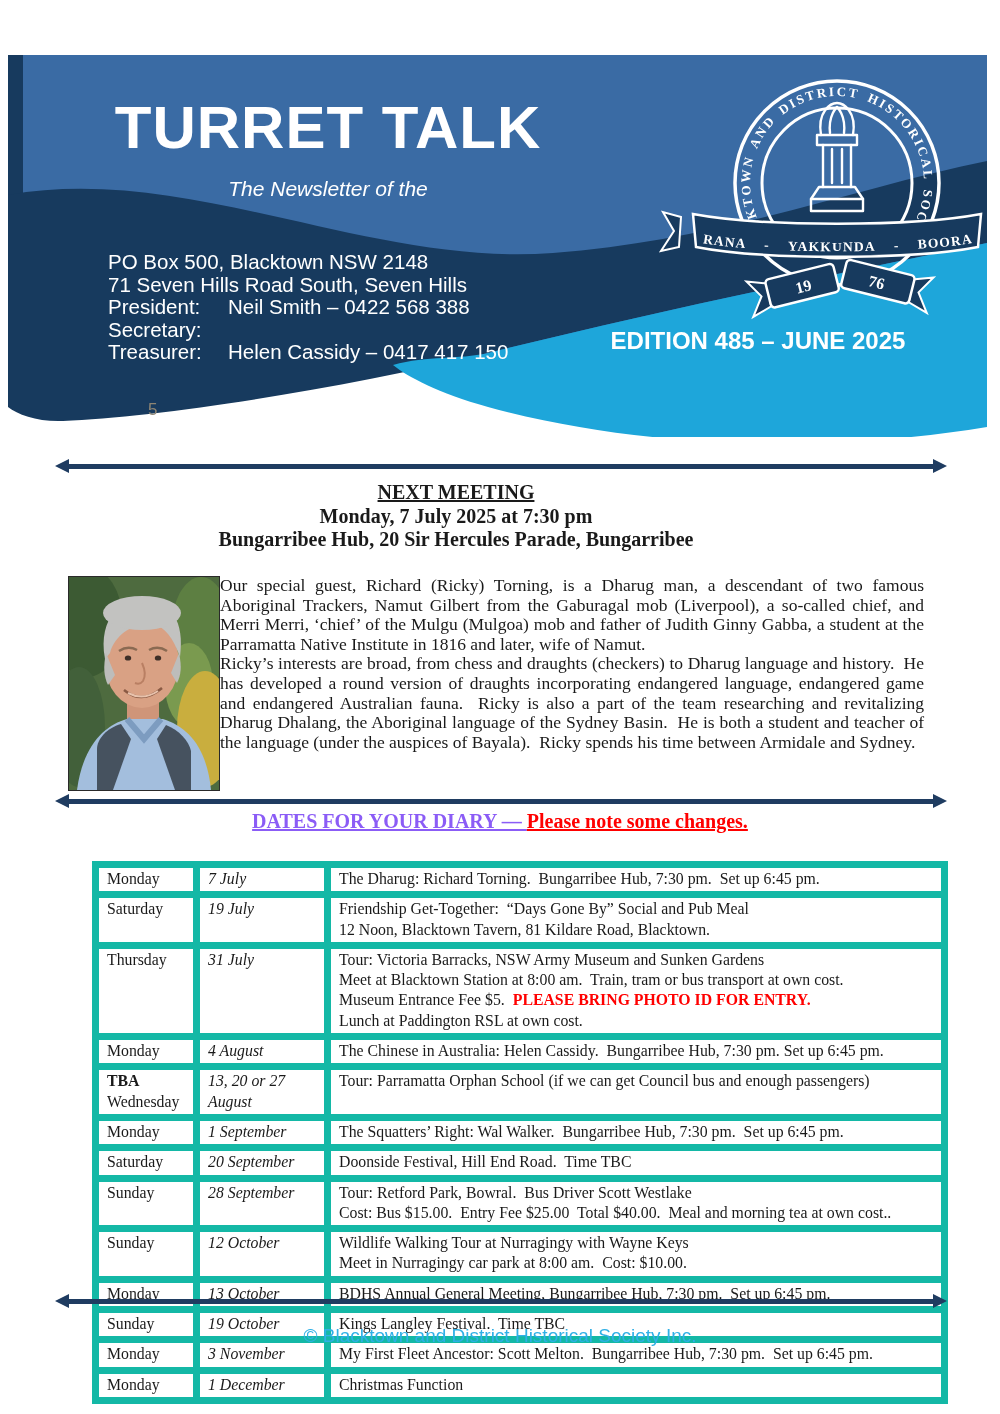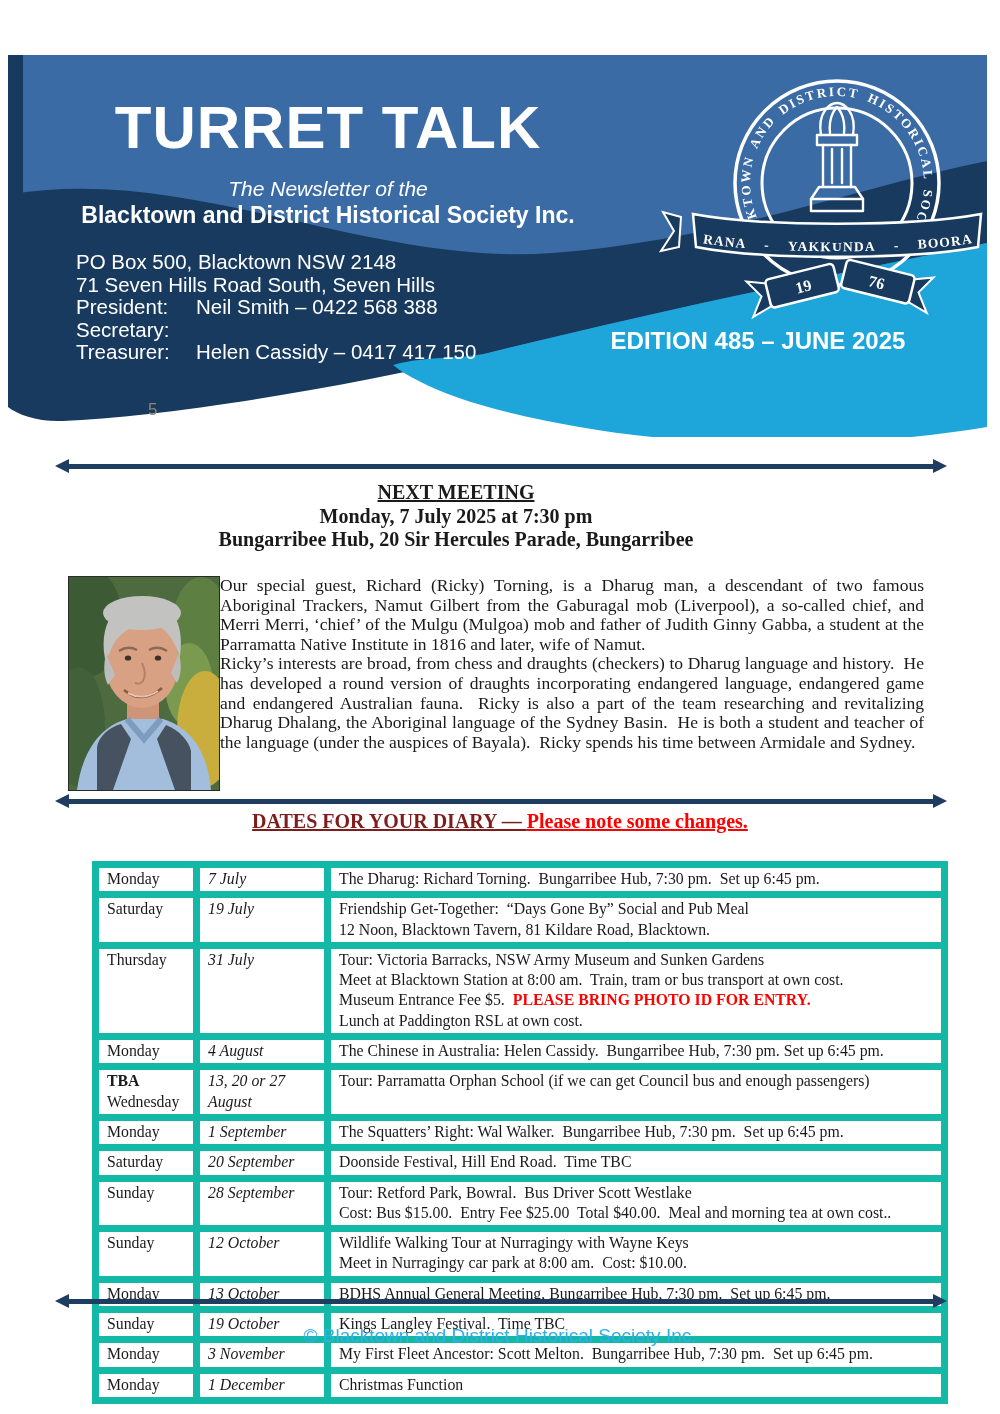--- a/index.html
+++ b/index.html
@@ -10,21 +10,21 @@
   }
 
   
   .masthead { position:absolute; left:8px; top:55px; width:979px; height:382px; overflow:hidden; }
   .header-bg { position:absolute; left:0; top:0; }
   .title-block { position:absolute; left:40px; top:24px; width:560px; text-align:center; color:#fff;
                  font-family:"Liberation Sans", sans-serif; }
   .title-block h1 { margin:18px; font-size:60px; line-height:62px; font-weight:bold; letter-spacing:1px; }
   .masthead .subtitle { font-size:21px; font-style:italic; line-height:24px; margin-top:1px; }
   .masthead .org { font-size:23px; font-weight:bold; line-height:27px; margin-top:1px; }
-  .contact { position:absolute; left:68px; top:196px; color:#fff;
+  .contact { position:absolute; left:100px; top:196px; color:#fff;
              font-family:"Liberation Sans", sans-serif; font-size:20.5px; line-height:22.5px; }
   .officer-row { display:flex; }
   .officer-role { display:inline-block; width:120px; }
   .edition { position:absolute; left:540px; top:272px; width:420px; text-align:center; color:#fff;
              font-family:"Liberation Sans", sans-serif; font-size:24px; font-weight:bold; }
   .page-number { position:absolute; left:140px; top:345px; color:#8d8574;
                  font-family:"Liberation Sans", sans-serif; font-size:17px; }
   .logo-svg { position:absolute; left:679px; top:16px; overflow:visible; }
   .logo-text { font-family:"Liberation Serif", serif; font-weight:bold; fill:#fff; }
 
@@ -41,21 +41,21 @@
                   font-weight:bold; font-size:20px; line-height:23.5px; }
   .meeting-head .underline { text-decoration:underline; }
   .meeting-body { position:absolute; left:68px; top:576px; width:856px; display:flex; }
   .photo-frame { width:150px; height:213px; border:1px solid #2a2a2a; flex:0 0 auto; }
   .meeting-text { flex:1; font-size:17.5px; line-height:19.6px; text-align:justify; }
   .pre { white-space:pre-wrap; }
 
   
   .diary-head { position:absolute; left:0; top:810px; width:1000px; text-align:center;
                 font-weight:bold; font-size:20px; }
-  .diary-head .black-part { text-decoration:underline; color:#7f1d1d; }
+  .diary-head .black-part { text-decoration:underline; color:#8b5cf6; }
   .diary-head .red-part { text-decoration:underline; color:#ff0000; }
   .diary-table { position:absolute; left:92px; top:861px; width:856px; border-collapse:collapse; }
   .diary-table td { border:7px solid #14b8a6; vertical-align:top; padding:1px 8px 2px 8px;
                     font-size:15.8px; line-height:20.3px; }
   .col-day { width:78px; }
   .col-date { width:108px;font-style:italic; }
   .cell-line { white-space:pre-wrap; }
   .red-text { color:#ff0000; font-weight:bold; }
   .bold-text { font-weight:bold; }
 
@@ -74,21 +74,20 @@
       <rect x="0" y="0" width="15" height="352" fill="#173a5e"></rect>
       <path fill="#173a5e" d="M0,140 C180,108 360,212 545,198 C715,185 850,132 979,106
         L979,188 C800,225 640,258 480,298 C330,335 150,362 55,366 C30,367 10,360 0,352 Z"></path>
       <path fill="#1ea6da" d="M385,310 C420,300 450,305 480,298 C640,258 800,225 979,188
         L979,372 C820,398 640,395 480,352 C430,338 400,322 385,310 Z"></path>
     </svg>
 
     <div class="title-block">
       <h1>TURRET TALK</h1>
       <div class="subtitle">The Newsletter of the</div>
-      <div class="org">Blacktown and District Historical Society Inc.</div>
     </div>
 
     <div class="contact">
       <div>PO Box 500, Blacktown NSW 2148</div>
       <div>71 Seven Hills Road South, Seven Hills</div>
       <div>
           <div class="officer-row">
             <span class="officer-role">President:</span>
             <span>Neil Smith – 0422 568 388</span>
           </div>

